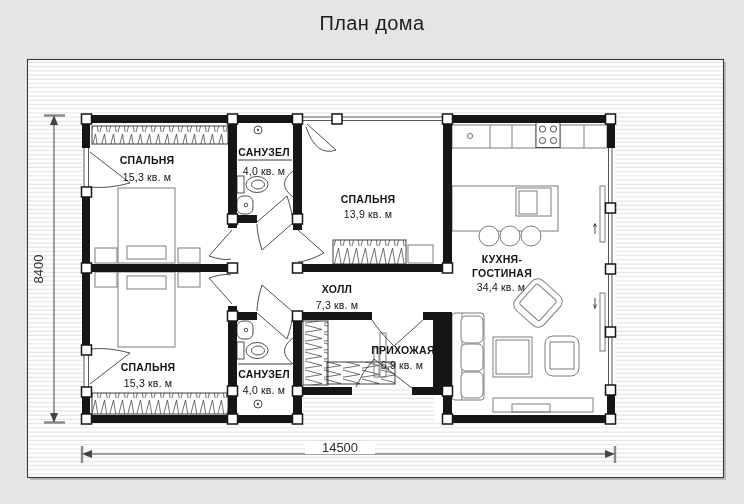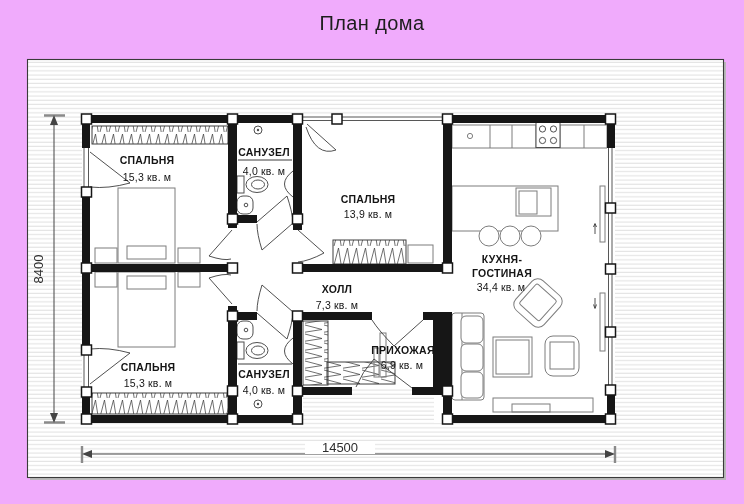--- a/index.html
+++ b/index.html
@@ -1,16 +1,16 @@
 <!DOCTYPE html>
 <html><head>
 <meta charset="utf-8">
 <style>
   html,body{margin:0;padding:0;background:#ffffff;}
-  .stage{position:relative;width:744px;height:504px;background:#f0abfc;overflow:hidden;
+  .stage{position:relative;width:744px;height:504px;background:#e5e5e5;overflow:hidden;
          font-family:"Liberation Sans","DejaVu Sans",sans-serif;}
   .plan-title{position:absolute;top:12px;left:0;width:744px;text-align:center;
               font-size:20px;font-weight:500;letter-spacing:.4px;color:#1d1d1d;}
   svg{position:absolute;top:0;left:0;}
   .wall{fill:#161616;stroke:none;}
   .furn{fill:#ffffff;stroke:#7d7d7d;stroke-width:1;}
   .furnl{fill:none;stroke:#7d7d7d;stroke-width:1;}
   .fix{fill:#ffffff;stroke:#4f4f4f;stroke-width:1;}
   .fixl{fill:none;stroke:#4f4f4f;stroke-width:1;}
   .door{fill:none;stroke:#3c3c3c;stroke-width:.9;}

